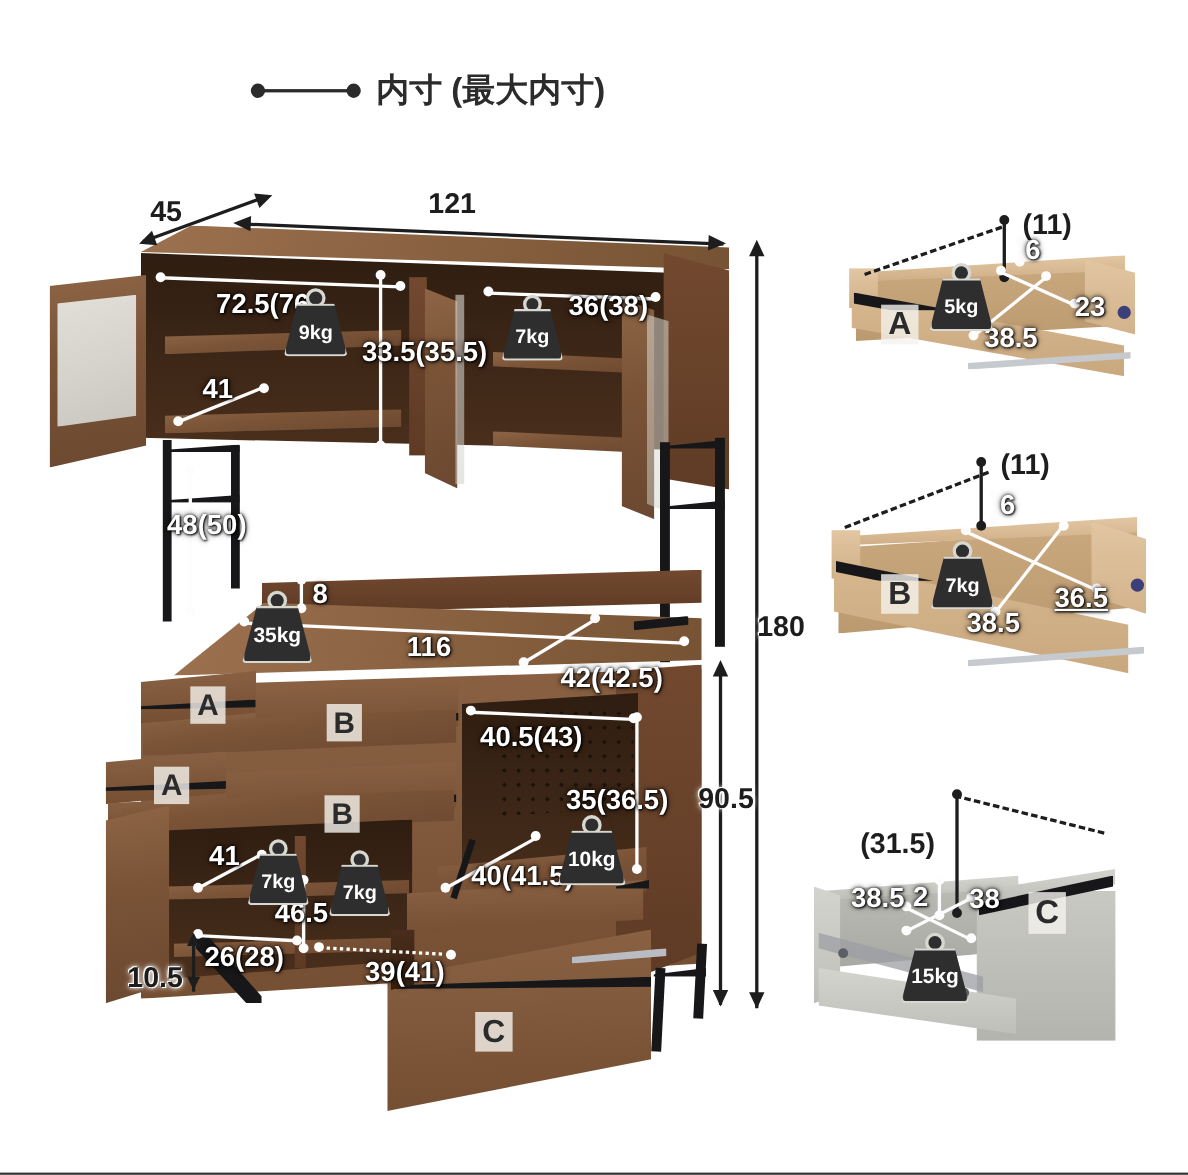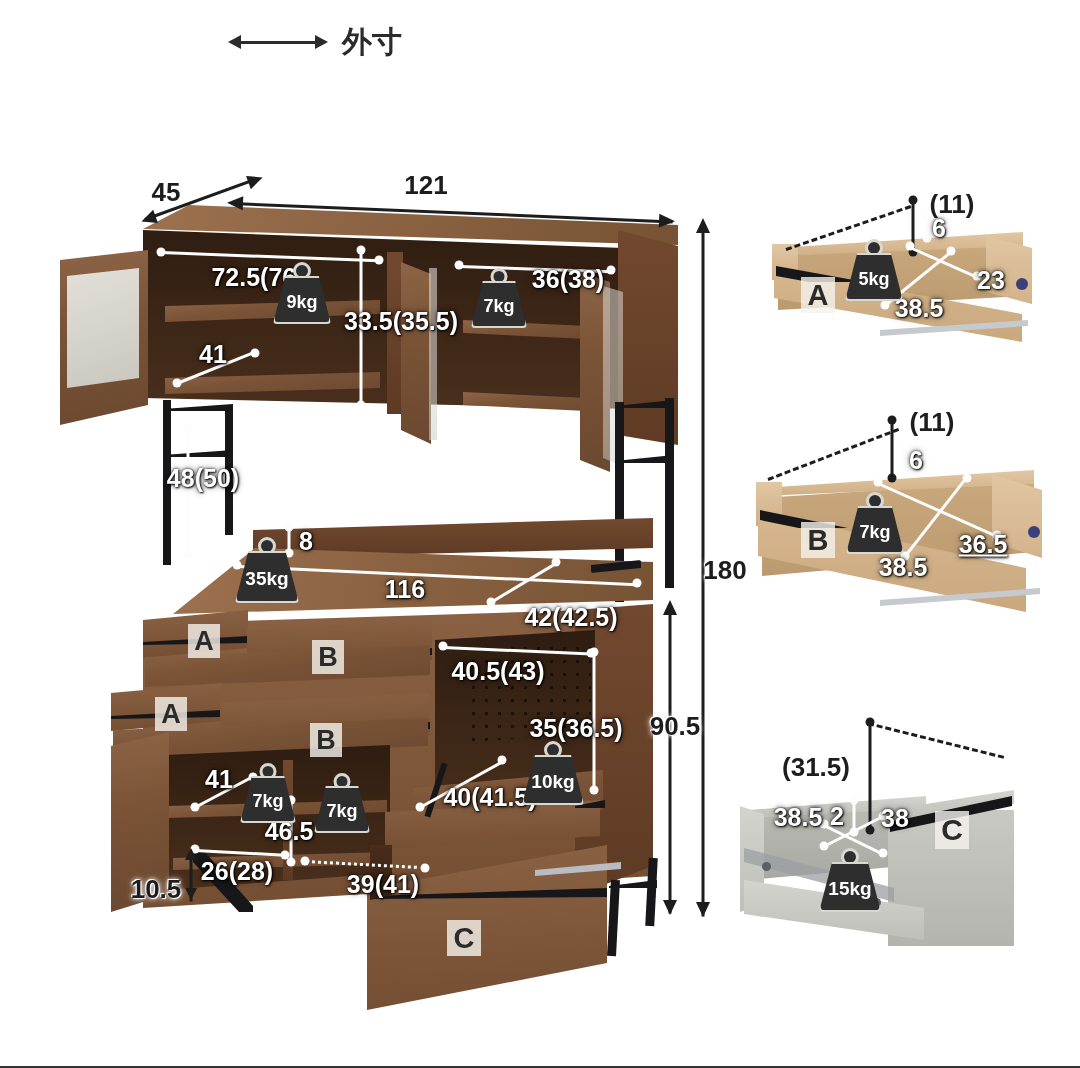--- a/index.html
+++ b/index.html
@@ -82,33 +82,33 @@
   .gw-face{background:linear-gradient(180deg,#c9c9c4 0%,#b4b4ae 100%);}
   .gw-side{background:linear-gradient(180deg,#d4d4cf 0%,#bfbfb9 100%);}
   .gw-inner{background:linear-gradient(180deg,#bcbcb6 0%,#a9a9a3 100%);}
 </style>
 </head>
 <body>
 
 <div class="abs" id="legend">
 
 
-  <div class="leg-row r1">
+
+  <div class="leg-row r2">
     <div class="leg-arrow">
       <div class="bar"></div>
-        <div class="ah l"></div>
-        <div class="ah r"></div>
-    </div>
-    <div class="leg-txt">外寸</div>
-  </div>
-
+        <div class="dot l"></div>
+        <div class="dot r"></div>
+    </div>
+    <div class="leg-txt">内寸 (最大内寸)</div>
+  </div>
 
 </div>
 
-<div class="abs" style="left:0;top:0;width:720px;height:928px;margin-left:15px;">
+<div class="abs" style="left:0;top:0;width:720px;height:928px;">
 
   <div class="abs wood-top" style="left:128px;top:205px;width:535px;height:40px;
               clip-path:polygon(46px 0, 535px 20px, 535px 40px, 0 24px);"></div>
 
   <div class="abs cavity" style="left:128px;top:228px;width:535px;height:182px;
               clip-path:polygon(0 2px, 535px 22px, 535px 182px, 0 170px);"></div>
 
   <div class="abs wood-b" style="left:603px;top:230px;width:60px;height:230px;
               clip-path:polygon(0 0, 60px 16px, 60px 215px, 0 205px);"></div>
 

